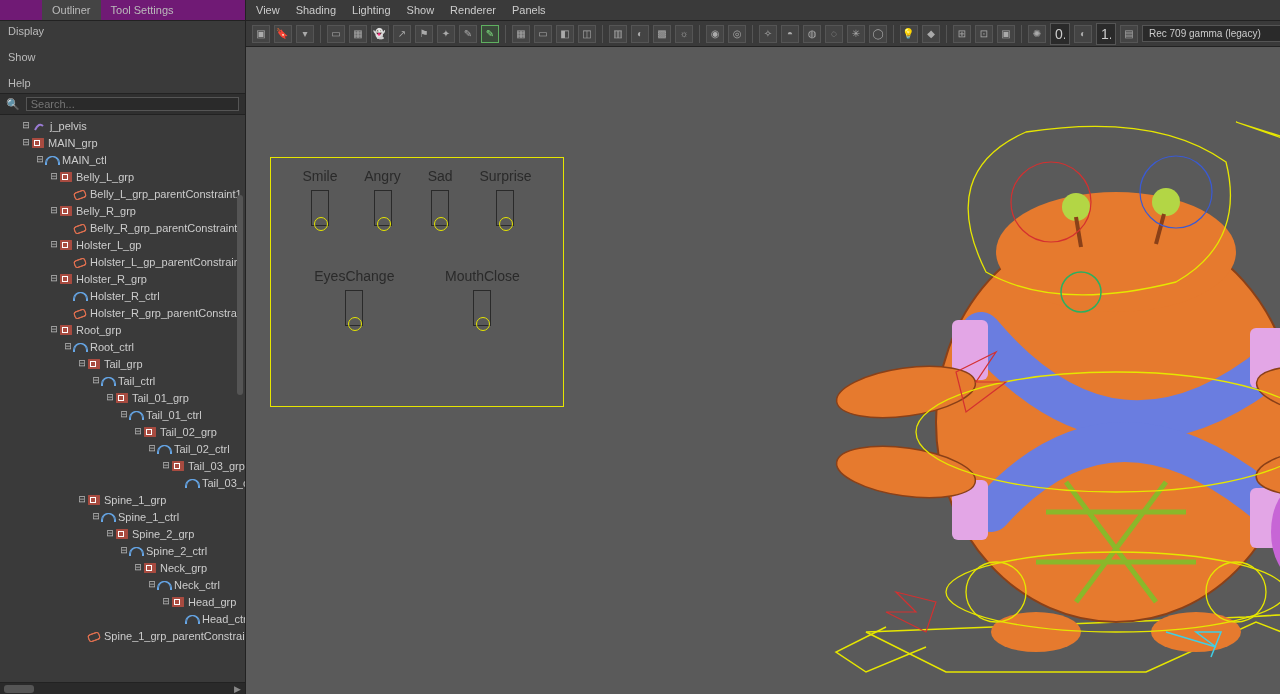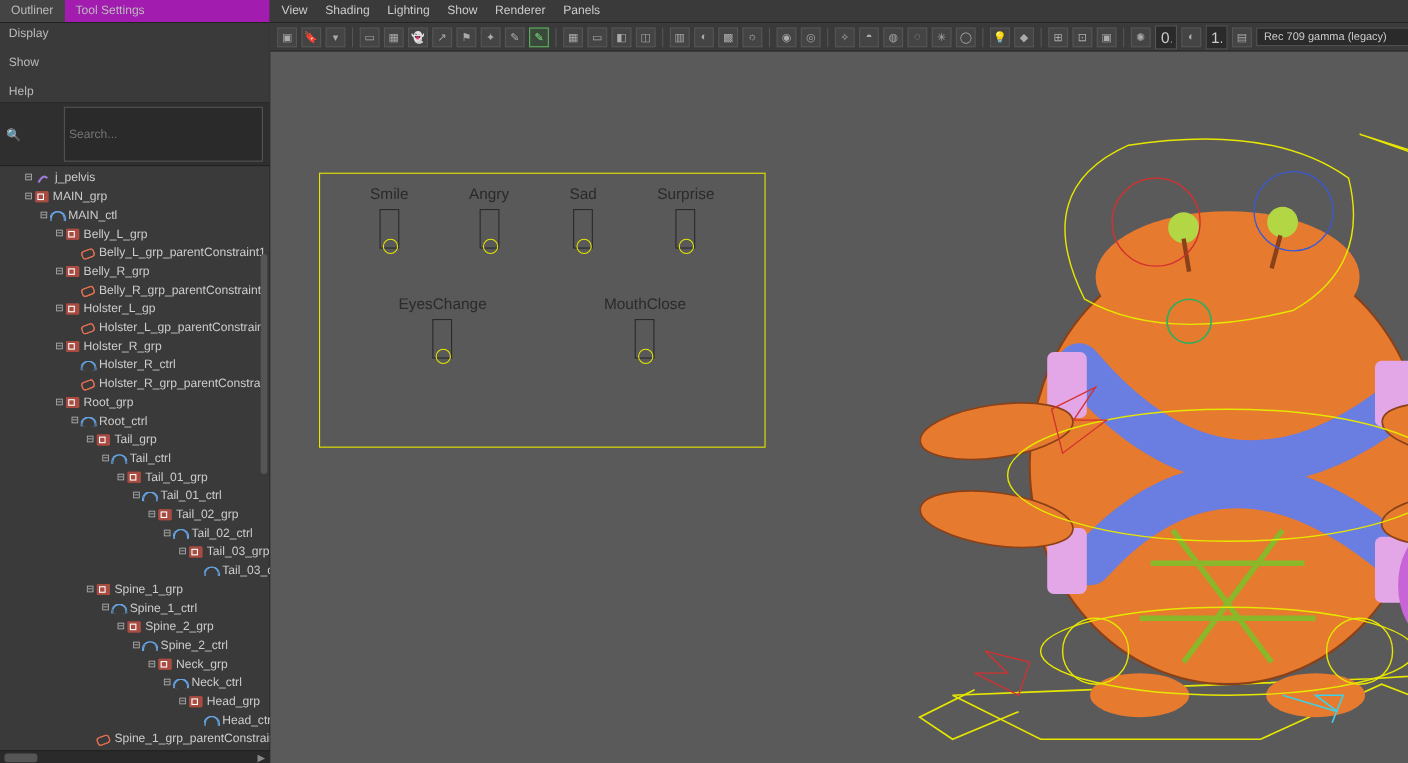--- a/index.html
+++ b/index.html
@@ -1,26 +1,26 @@
 <!DOCTYPE html>
 <html><head>
 <meta charset="utf-8">
 <style>
 * { box-sizing: border-box; margin: 0; padding: 0; font-family: Arial, sans-serif; }
 body { width: 1280px; height: 694px; background: #444; color: #bbb; font-size: 11px; overflow: hidden; }
 .app { display: flex; height: 100%; }
 
 
 .outliner { width: 246px; background: #3a3a3a; border-right: 1px solid #222; display: flex; flex-direction: column; }
-.outliner-tabs { display: flex; background: #a21caf; border-bottom: 1px solid #222; }
+.outliner-tabs { display: flex; background: #701a75; border-bottom: 1px solid #222; padding-left: 42px; }
 .outliner-tab { padding: 4px 10px; font-size: 11px; cursor: pointer; }
 .outliner-tab.active { background: #444; }
 .outliner-menus { display: flex; gap: 14px; padding: 4px 8px; background: #3a3a3a; border-bottom: 1px solid #222; flex-direction: column; }
 .outliner-search { display: flex; align-items: center; gap: 6px; padding: 3px 6px; background: #2f2f2f; border-bottom: 1px solid #222; }
-.search-input { flex:1; background: #2a2a2a; color:#bbb; border:1px solid #555; padding:18px 4px; font-size:11px;margin-left:32px; }
+.search-input { flex:1; background: #2a2a2a; color:#bbb; border:1px solid #555; padding:0 4px; font-size:11px; }
 .outliner-tree { flex:1; overflow-y:auto; padding: 2px 0 8px 6px; position: relative; }
 .tree-scrollbar { position:absolute; right:2px; top:80px; width:6px; height:200px; background:#555; border-radius:3px; }
 
 .tree-row { display:flex; align-items:center; height:17px; white-space:nowrap; }
 .tree-indent { display:inline-block; width:14px; height:17px; flex:none; }
 .tree-toggle { width:12px; text-align:center; color:#bbb; cursor:pointer; font-size:9px; line-height:17px; flex:none; }
 .tree-icon { width:14px; height:14px; display:inline-flex; align-items:center; justify-content:center; margin-right:4px; flex:none; }
 .tree-label { color:#ccc; font-size:11px; }
 .tree-label::selection{background:#5aa0d8;}
 .ic-joint svg path{stroke:#9a7bd4;}
@@ -41,21 +41,21 @@
 .vp-toolbar { display:flex; align-items:center; gap:4px; padding:2px 6px; background:#3a3a3a; border-bottom:1px solid #222; height:26px; }
 .tb-btn{width:18px;height:18px;border:1px solid #555;background:#444;display:inline-flex;align-items:center;justify-content:center;font-size:10px;color:#aaa;cursor:pointer;}
 .tb-btn.active{border-color:#5fb060;background:#3a4a3a;color:#7fe080;}
 .tb-sep{width:1px;height:18px;background:#555;margin:0 2px;}
 .tb-num{width:20px;background:#2a2a2a;border:1px solid #555;color:#ccc;font-size:14px;padding:2px 4px;}
 .tb-drop{background:#2a2a2a;border:1px solid #555;color:#ccc;font-size:10px;padding:2px 6px;min-width:170px;display:flex;align-items:center;justify-content:space-between;}
 
 .vp-view{flex:1;position:relative;background:#5a5a5a;overflow:hidden;}
 
 
-.face-panel{position:absolute;left:44px;top:110px;width:406px;height:250px;border:1.5px solid #e6e600;background:rgba(90,90,90,0.3);}
+.face-panel{position:absolute;left:24px;top:110px;width:294px;height:250px;border:1.5px solid #e6e600;background:rgba(90,90,90,0.3);}
 .face-row{display:flex;justify-content:space-around;padding:10px 18px 4px;}
 .face-col{display:flex;flex-direction:column;align-items:center;gap:6px;}
 .face-lbl{color:#2a2a2a;font-size:14px;}
 .slider-box{width:18px;height:36px;border:1.5px solid #2a2a2a;position:relative;}
 .slider-knob{position:absolute;bottom:-6px;left:2px;width:14px;height:14px;border:1.5px solid #e6e600;border-radius:50%;}
 .face-row2{margin-top:28px;}
 
 
 .char{position:absolute;left:390px;top:25px;width:790px;height:610px;}
 .char svg{width:100%;height:100%;}

